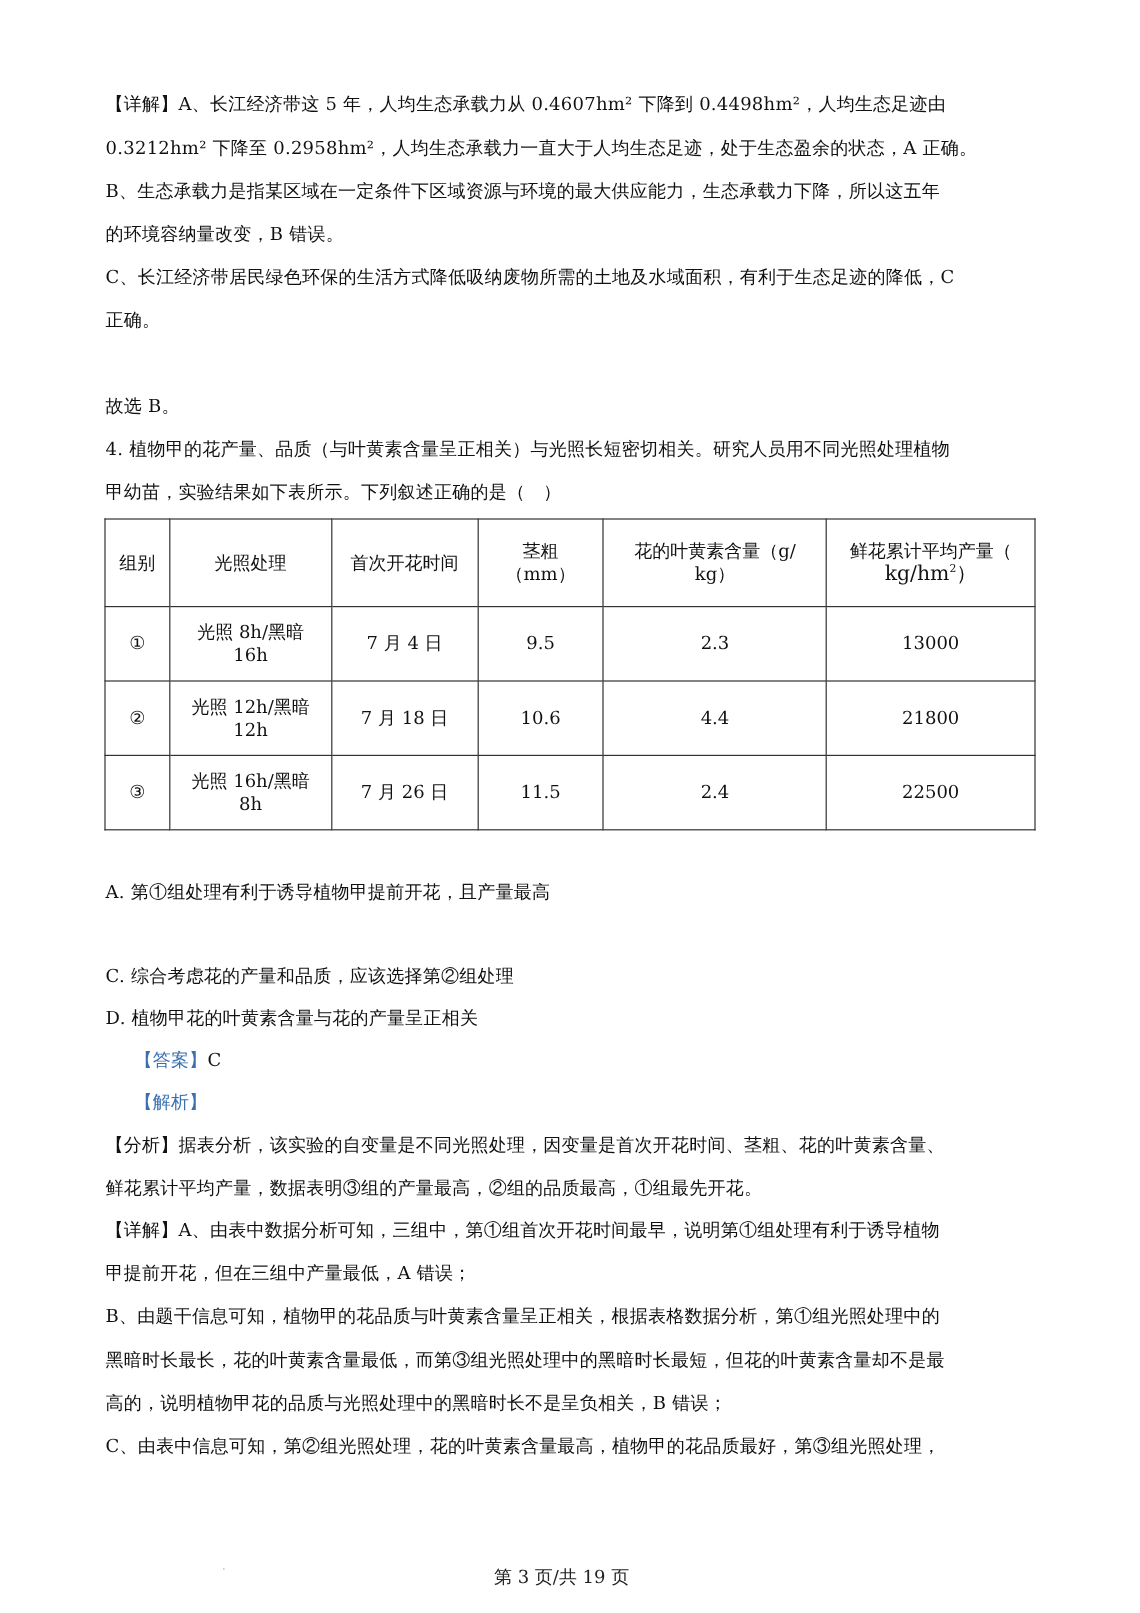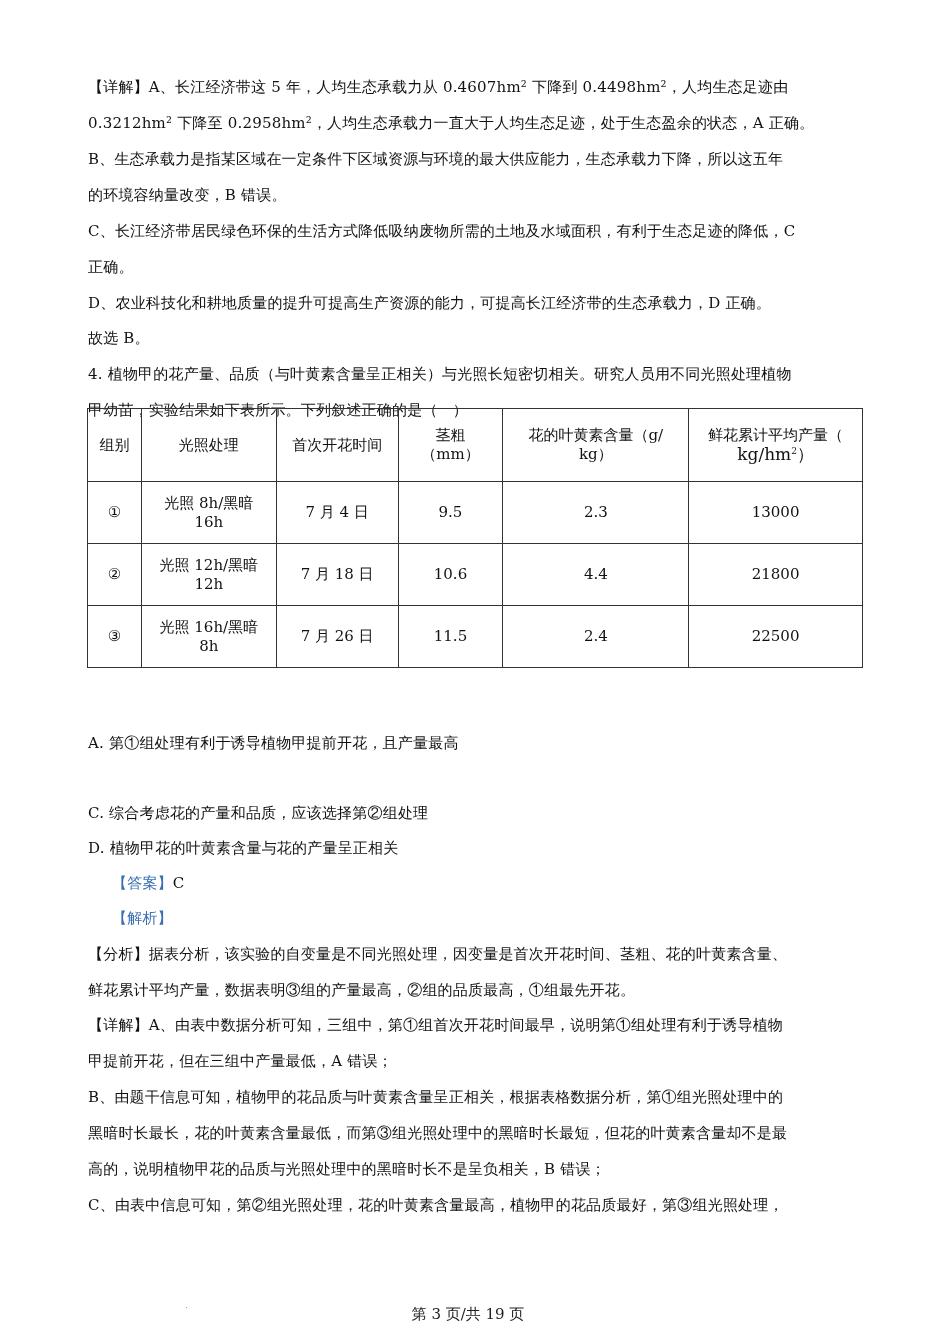--- a/index.html
+++ b/index.html
@@ -6,21 +6,21 @@
     body {
       width: 950px; height: 1344px; position: relative; overflow: hidden;
       font-family: "DejaVu Serif", "Liberation Serif", serif;
       color: #111; font-size: 15px;
     }
     .page { position: absolute; left: 0; top: 0; width: 950px; height: 1344px; text-decoration: underline; }
     .line { position: absolute; left: 88px; white-space: nowrap; line-height: 20px; font-size: 15px; letter-spacing: 0.2px; }
     .blue { color: #3a6fb0; margin-left: 24px; }
     sup { font-size: 9px; vertical-align: 6px; line-height: 0; }
     table.data {
-      position: absolute; left: 87px; top: 408px; width: 776px;
+      position: absolute; left: 87px; top: 432px; width: 776px;
       border-collapse: collapse; font-size: 15px;
     }
     table.data td {
       border: 1.5px solid #333; text-align: center; vertical-align: middle;
       line-height: 19px; padding: 0 4px;
     }
     table.data tr.head td { height: 72px; }
     table.data tr.row td { height: 61px; }
     .footer { position: absolute; top: 1305px; left: 0; width: 936px; text-align: center; font-size: 15px; color: #222; }
     .dot { position: absolute; left: 186px; top: 1307px; width: 1px; height: 1px; background: #999; }
@@ -31,21 +31,20 @@
 <div class="page">
 
   <div class="line" style="top:77px">
     <span>【详解】</span><span>A、长江经济带这 5 年，人均生态承载力从 0.4607hm² 下降到 0.4498hm²，人均生态足迹由</span>
   </div>
   <div class="line" style="top:113px">0.3212hm² 下降至 0.2958hm²，人均生态承载力一直大于人均生态足迹，处于生态盈余的状态，A 正确。</div>
   <div class="line" style="top:149px">B、生态承载力是指某区域在一定条件下区域资源与环境的最大供应能力，生态承载力下降，所以这五年</div>
   <div class="line" style="top:185px">的环境容纳量改变，B 错误。</div>
   <div class="line" style="top:221px">C、长江经济带居民绿色环保的生活方式降低吸纳废物所需的土地及水域面积，有利于生态足迹的降低，C</div>
   <div class="line" style="top:257px">正确。</div>
-  <div class="line" style="top:293px">D、农业科技化和耕地质量的提升可提高生产资源的能力，可提高长江经济带的生态承载力，D 正确。</div>
   <div class="line" style="top:328px">故选 B。</div>
 
   <div class="line" style="top:364px">
     <span>4.</span> <span>植物甲的花产量、品质（与叶黄素含量呈正相关）与光照长短密切相关。研究人员用不同光照处理植物</span>
   </div>
   <div class="line" style="top:400px">甲幼苗，实验结果如下表所示。下列叙述正确的是（　）</div>
 
   <table class="data">
     <colgroup>
       <col style="width:54px">

